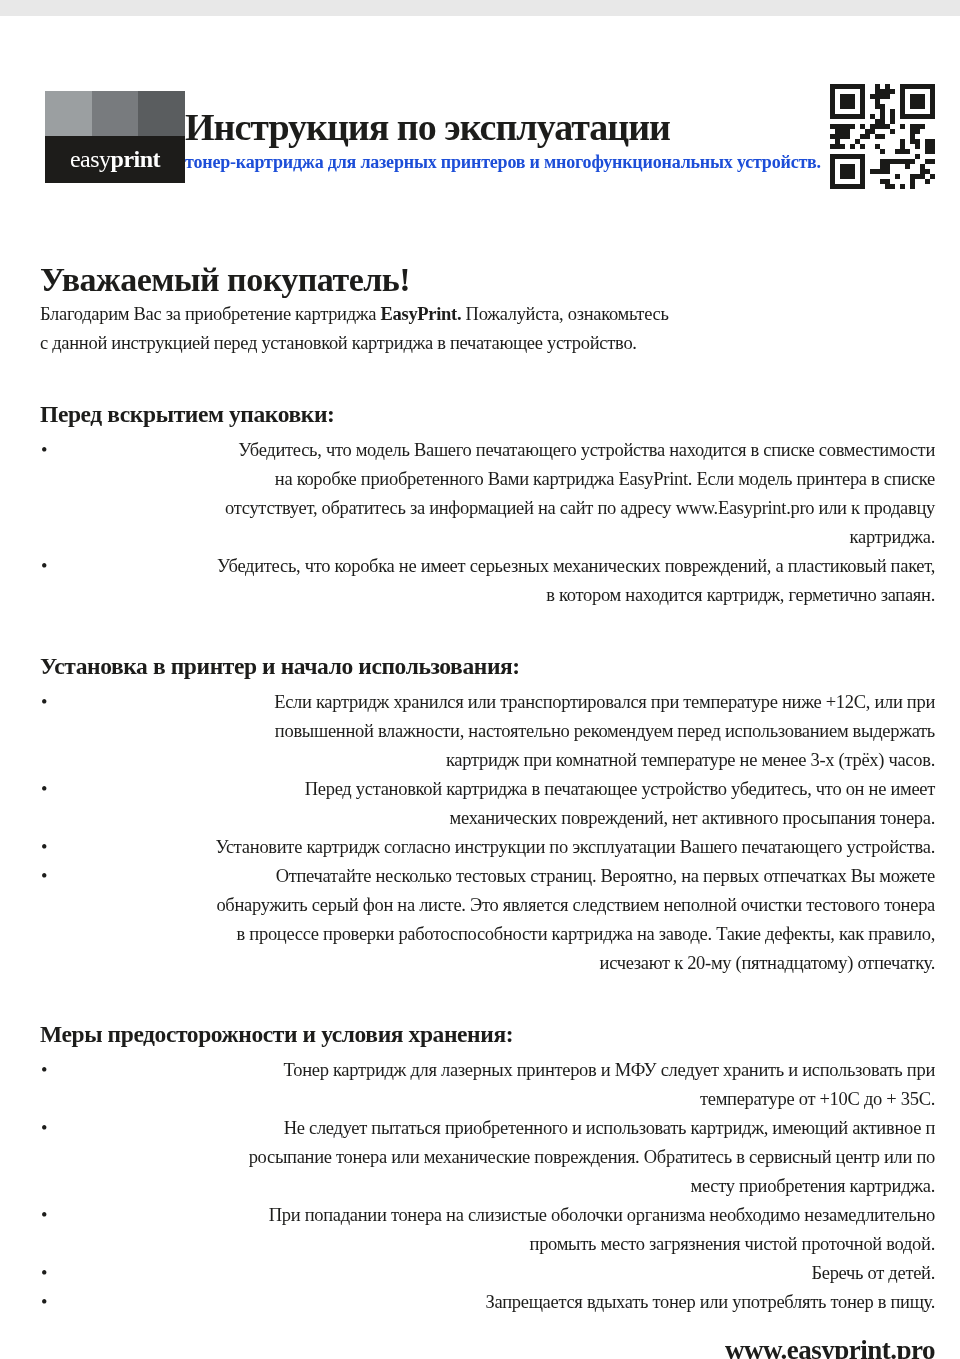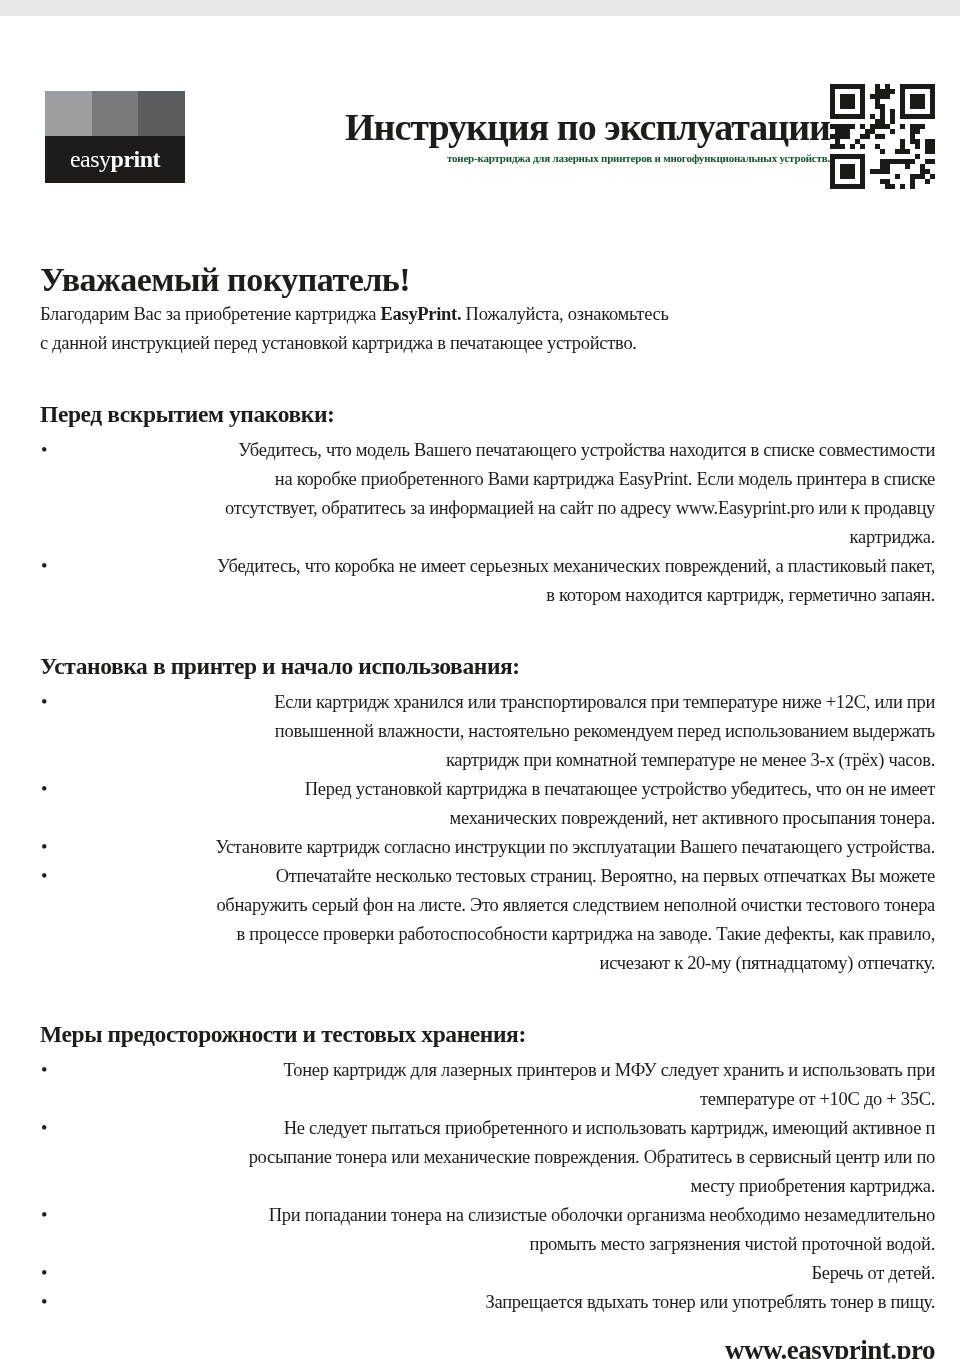--- a/index.html
+++ b/index.html
@@ -42,37 +42,37 @@
     align-items: center;
     justify-content: center;
     font-size: 24px;
     letter-spacing: -0.5px;
   }
   .logo-band .easy { font-weight: 400; }
   .logo-band .print { font-weight: 700; }
 
   .title-block {
     flex: 1;
-    text-align: right;
+    text-align: left;
     padding-top: 24px;
   }
   .doc-title {
     font-size: 38px;
     font-weight: 700;
     letter-spacing: -1px;
     line-height: 1.05;
     color: #1d1d1b;
     white-space: nowrap;
   }
   .doc-subtitle {
     margin-top: 4px;
-    font-size: 11px;
+    font-size: 18px;
     font-weight: 700;
     letter-spacing: -0.2px;
-    color: #14532d;
+    color: #1d4ed8;
   }
 
   .qr { width: 105px; height: 105px; flex: 0 0 105px; }
   .qr rect { fill: #1a1a18; }
 
   
   .content {
     margin: 0 25px 0 40px;
     width: 895px;
     font-size: 18.5px;
@@ -376,21 +376,21 @@
 картридж при комнатной температуре не менее 3-х (трёх) часов.</li>
       <li>Перед установкой картриджа в печатающее устройство убедитесь, что он не имеет
 механических повреждений, нет активного просыпания тонера.</li>
       <li>Установите картридж согласно инструкции по эксплуатации Вашего печатающего устройства.</li>
       <li>Отпечатайте несколько тестовых страниц. Вероятно, на первых отпечатках Вы можете
 обнаружить серый фон на листе. Это является следствием неполной очистки тестового тонера
 в процессе проверки работоспособности картриджа на заводе. Такие дефекты, как правило,
 исчезают к 20-му (пятнадцатому) отпечатку.</li>
     </ul>
 
-    <h3 class="section-heading">Меры предосторожности и тестовых хранения:</h3>
+    <h3 class="section-heading">Меры предосторожности и условия хранения:</h3>
     <ul class="bullets">
       <li>Тонер картридж для лазерных принтеров и МФУ следует хранить и использовать при
 температуре от +10С до + 35С.</li>
       <li>Не следует пытаться приобретенного и использовать картридж, имеющий активное п
 росыпание тонера или механические повреждения. Обратитесь в сервисный центр или по
 месту приобретения картриджа.</li>
       <li>При попадании тонера на слизистые оболочки организма необходимо незамедлительно
 промыть место загрязнения чистой проточной водой.</li>
       <li>Беречь от детей.</li>
       <li>Запрещается вдыхать тонер или употреблять тонер в пищу.</li>

